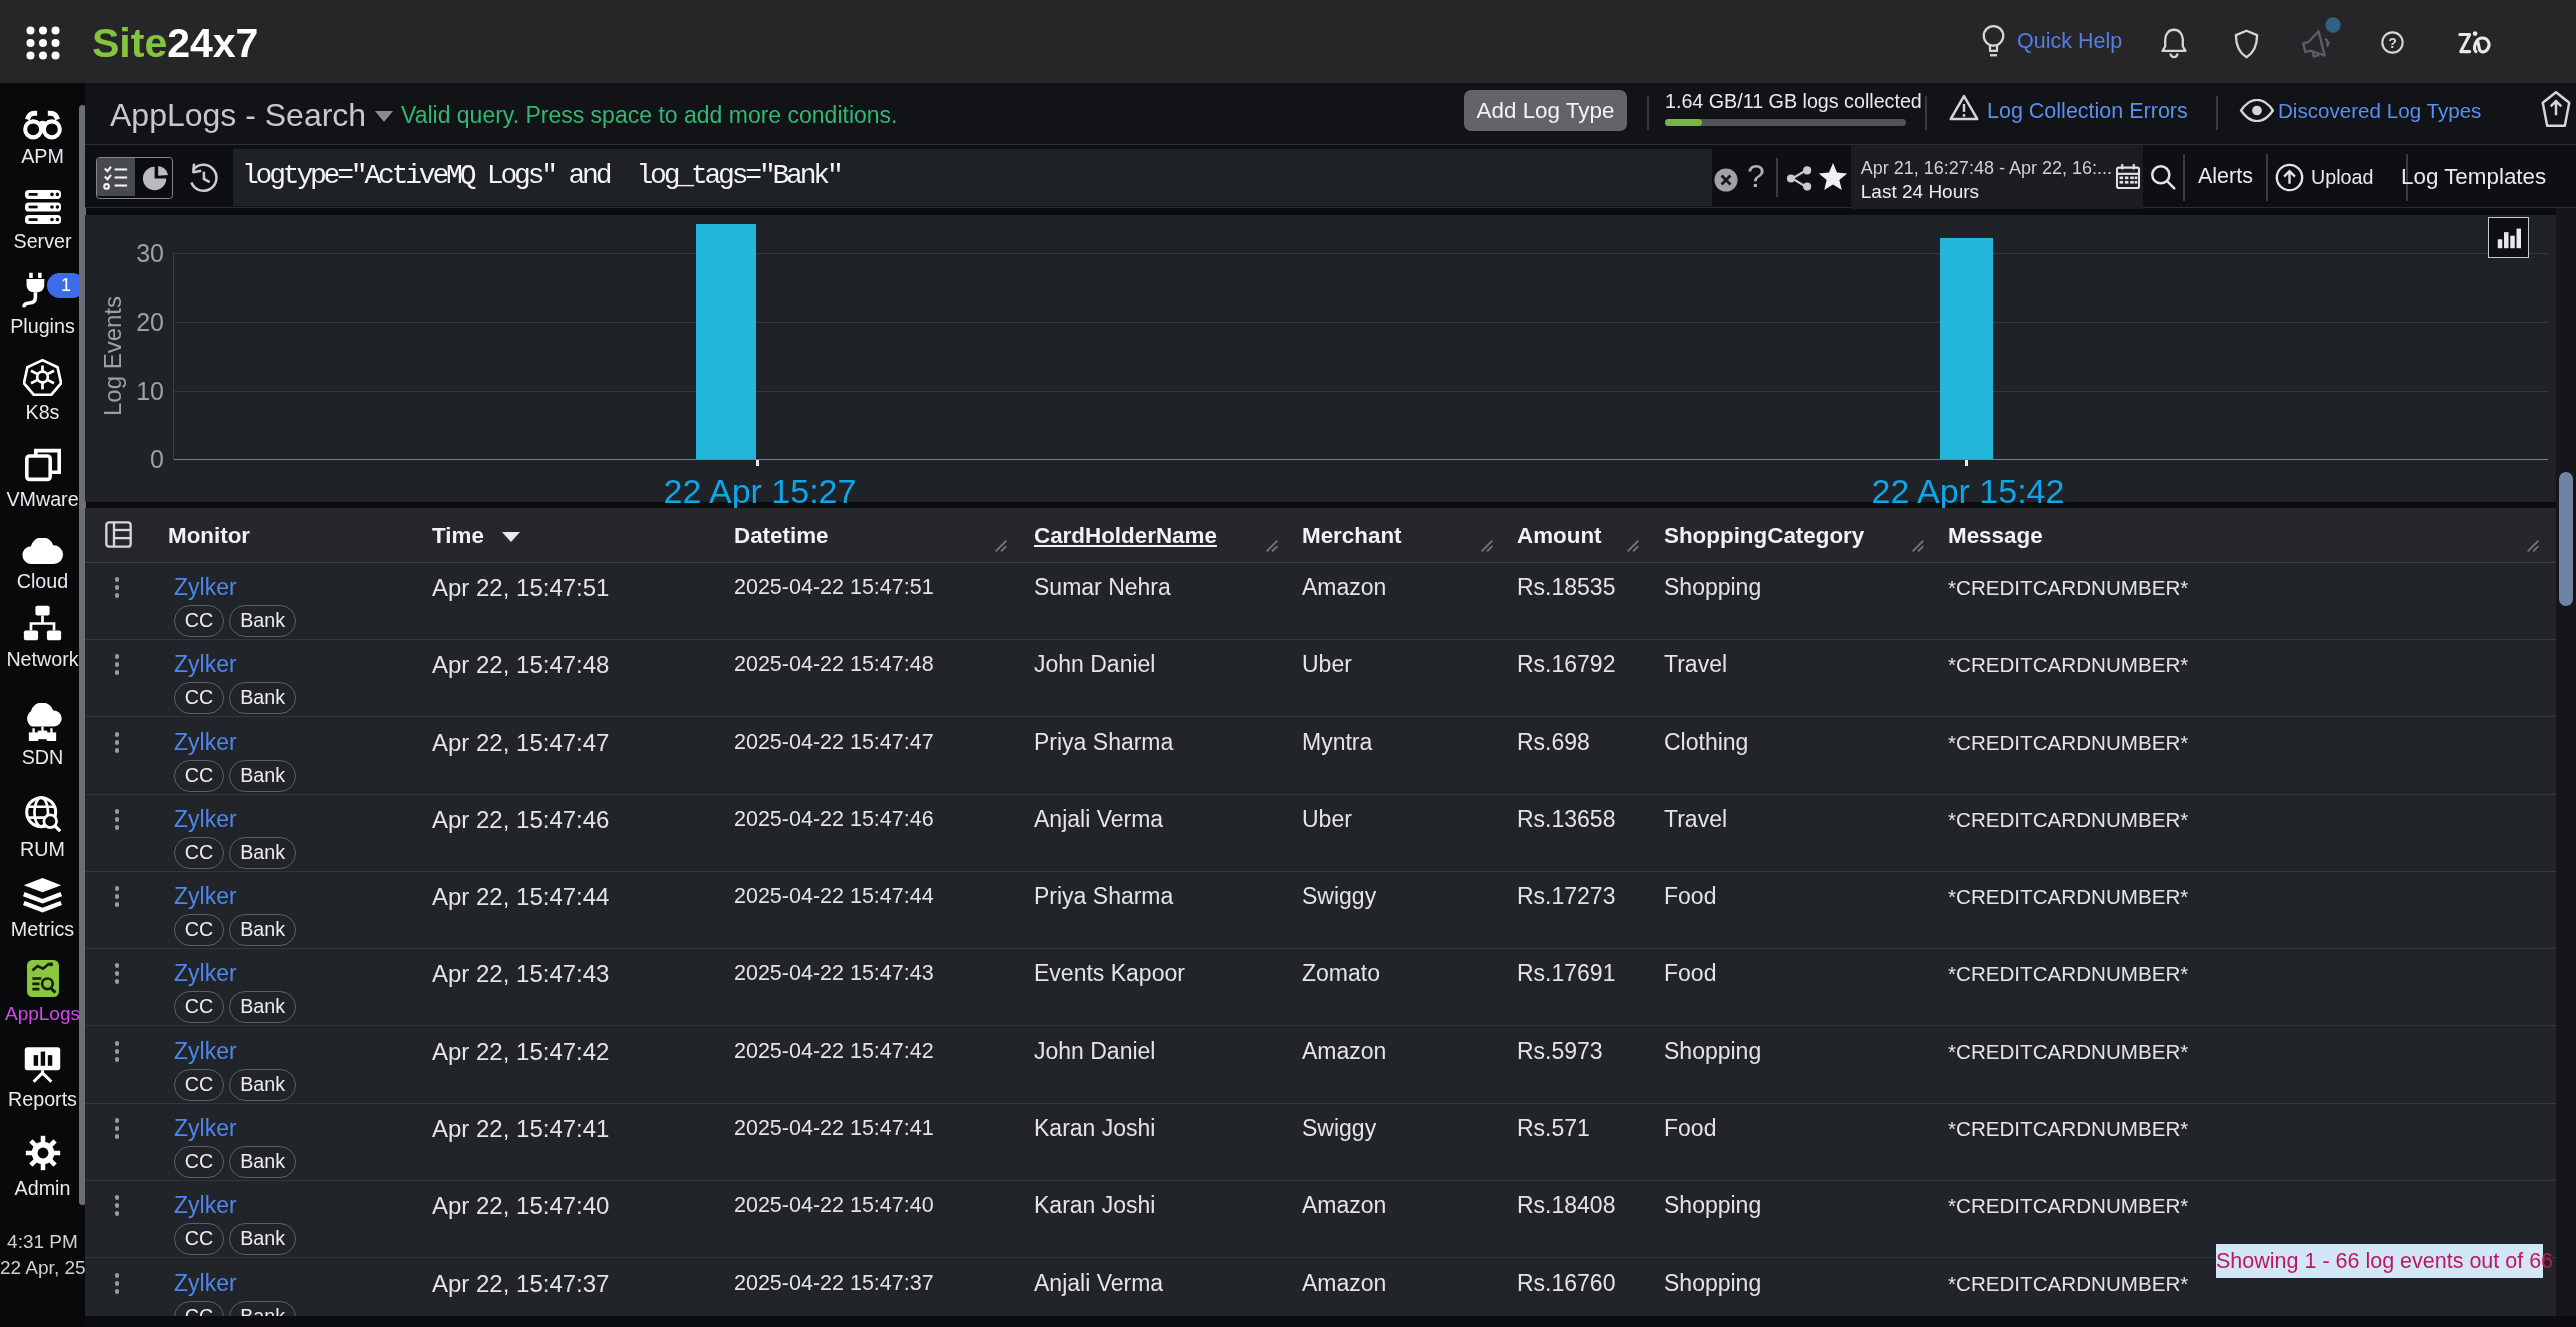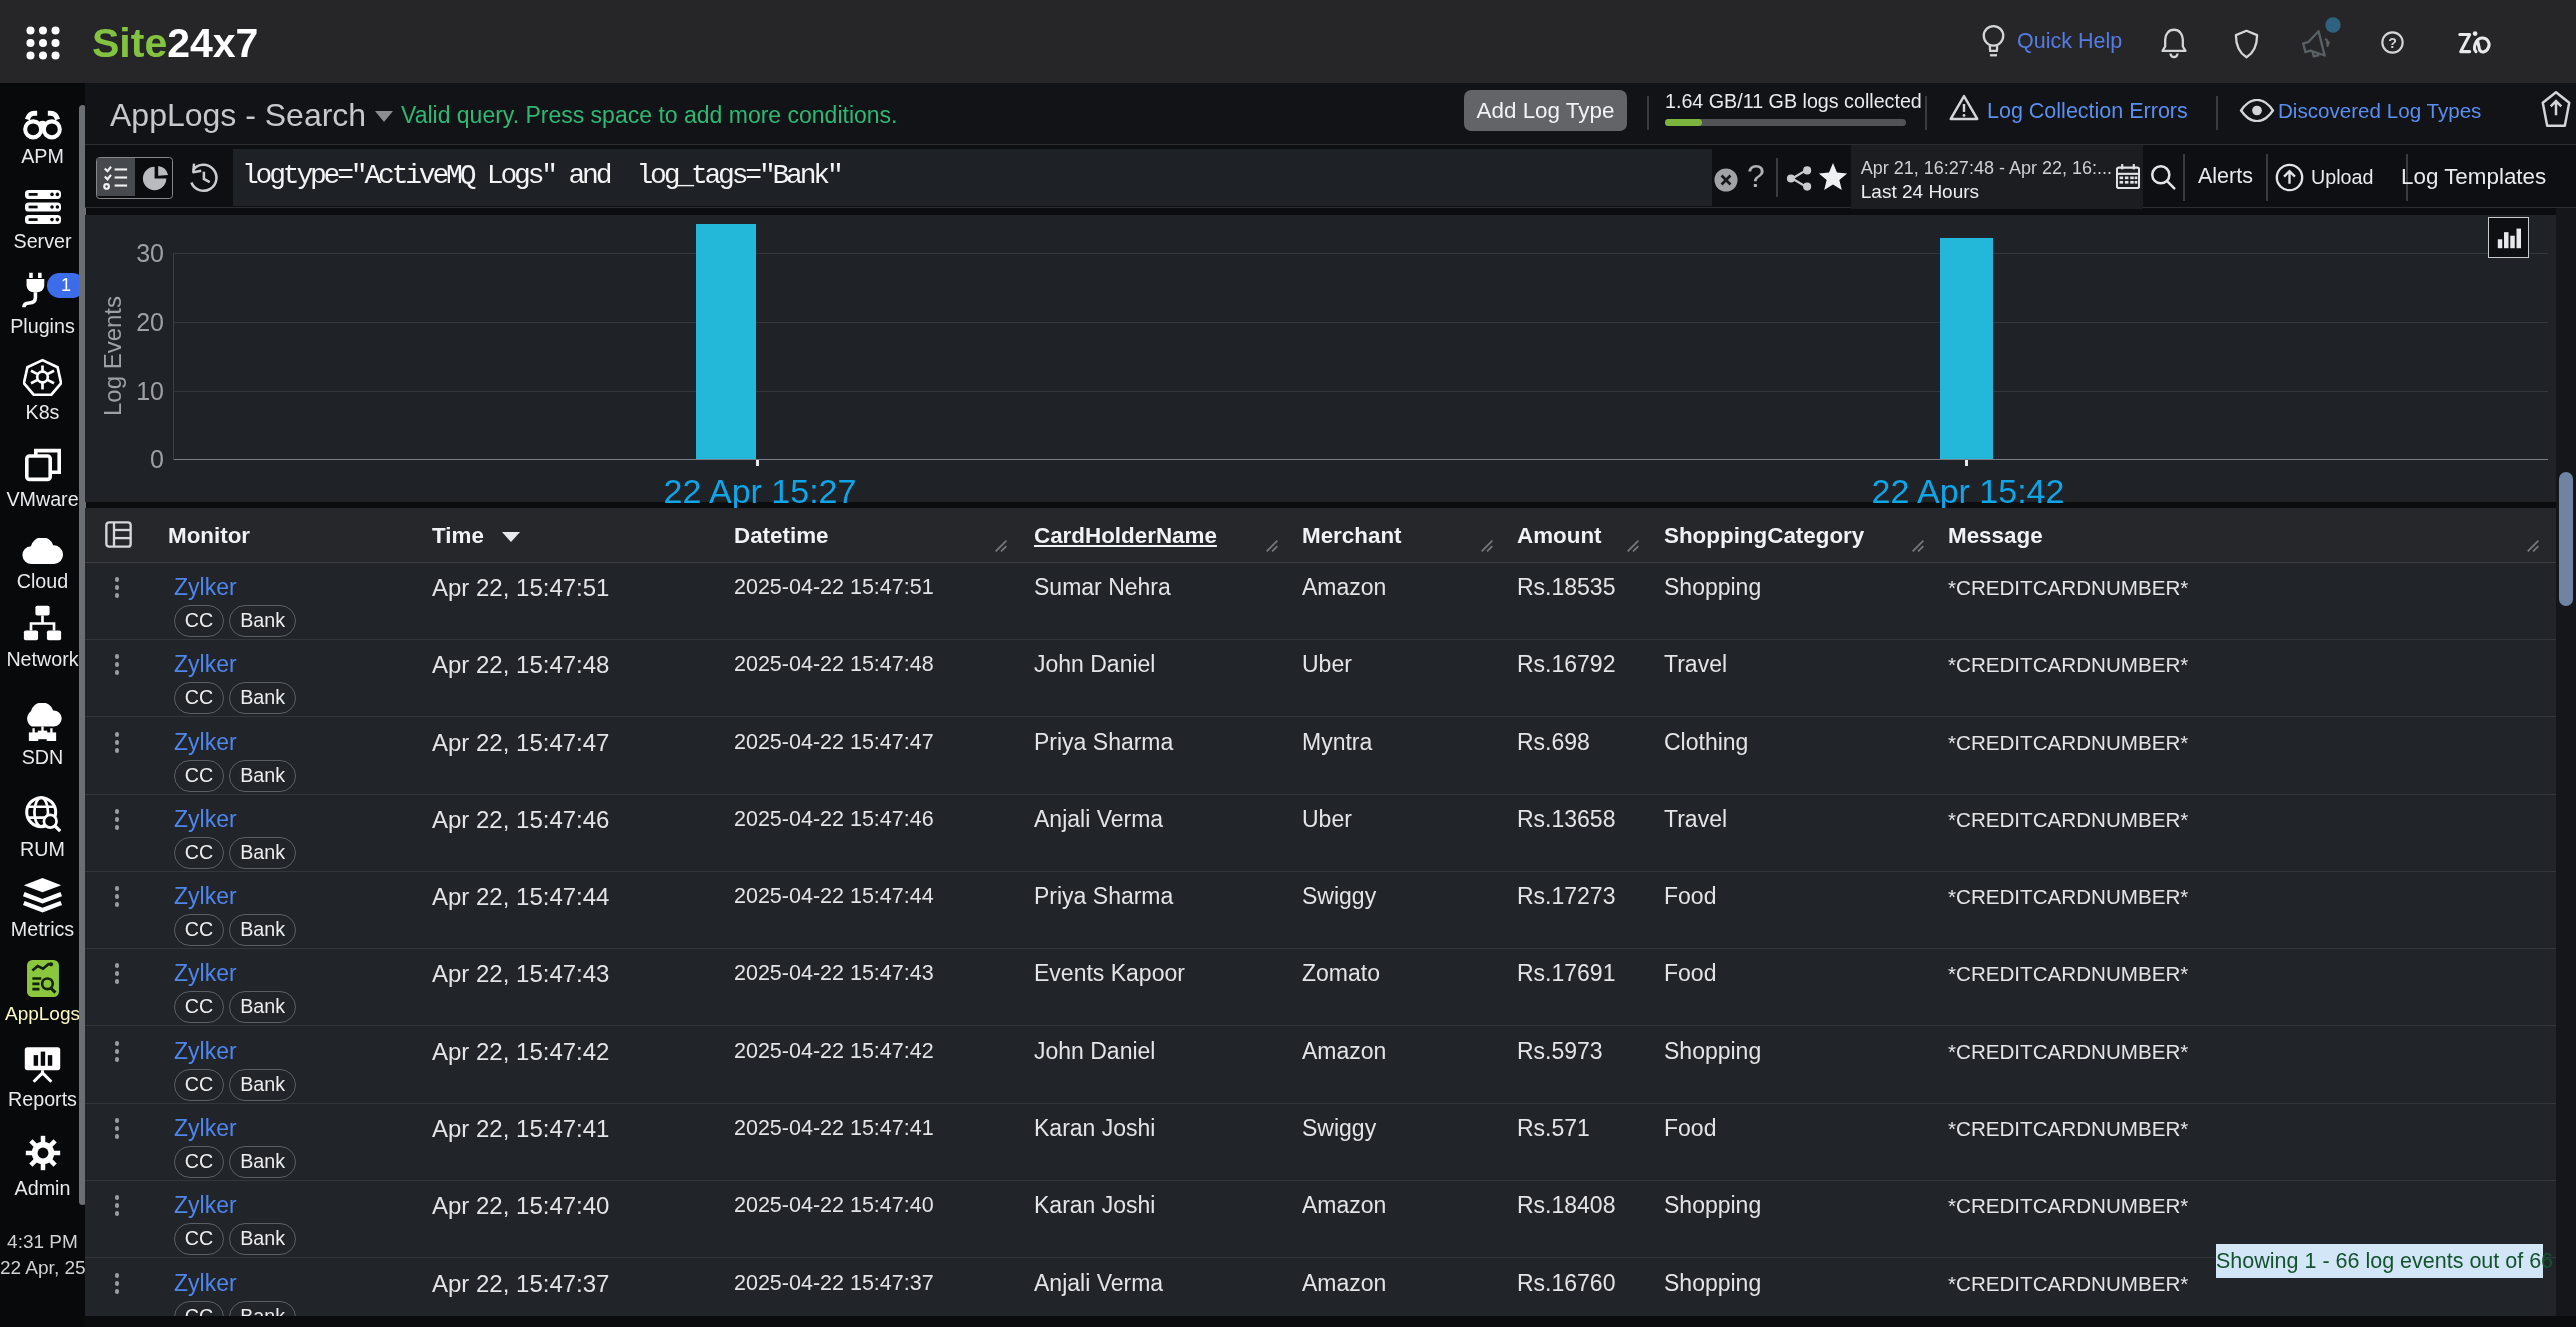--- a/index.html
+++ b/index.html
@@ -12,21 +12,21 @@
   #topbar { position:absolute; left:0; top:0; width:2576px; height:83px; background:#262629; }
   #searchbox { position:absolute; left:341px; top:15px; width:799px; height:54px;
     background:#121215; border:1.8px solid #3e3f42; border-radius:8px; }
   .logo { position:absolute; left:92px; top:19.7px; font-size:41px; font-weight:bold; color:#fff; letter-spacing:0px;}
   .logo .grn { color:#84c340; }
 
   
   #sidebar { position:absolute; left:0; top:83px; width:85px; height:1244px; background:#08090b; }
   .sbitem { position:absolute; left:0; width:85px; text-align:center; color:#e9eaec; font-size:19.7px; }
   .sbitem svg { display:block; margin:0 auto 5.4px auto; }
-  .sbitem.green { color:#fef9c3; }
+  .sbitem.green { color:#d946ef; }
 
   
   #apphead { position:absolute; left:85px; top:83px; width:2491px; height:61px; background:#121317; }
   #querybar { position:absolute; left:85px; top:144px; width:2491px; height:64px; background:#0e0f12; border-top:0.9px solid #2c2d30; border-bottom:0.9px solid #2c2d30;}
   #chart { position:absolute; left:85px; top:215px; width:2471px; height:287px; background:#1f2226; }
   #thead { position:absolute; left:85px; top:508px; width:2471px; height:55px; background:#25272b; border-bottom:0.9px solid #3a3d41;}
   #rows { position:absolute; left:85px; top:563px; width:2471px; height:753px; background:#212429; overflow:hidden; }
   .row { position:absolute; left:0; width:2471px; height:77px; border-bottom:0.9px solid #33363b; }
   .cell { position:absolute; top:9.8px; height:29px; line-height:29px; font-size:23px; color:#e3e4e6; white-space:nowrap;}
   .link { color:#4f86ec; }
@@ -551,15 +551,15 @@
       <div class="cell" style="left:949px;">Anjali Verma</div>
       <div class="cell" style="left:1217px;">Amazon</div>
       <div class="cell" style="left:1432px;">Rs.16760</div>
       <div class="cell" style="left:1579px;">Shopping</div>
       <div class="cell" style="left:1863px;font-size:20.6px;">*CREDITCARDNUMBER*</div>
     </div>
   </div>
   <div id="scrollcol"></div>
   <div id="scrollthumb"></div>
   <div id="botstrip"></div>
-  <div class="abs" style="left:2216px;top:1244px;width:327px;height:34px;background:#d2e6f8;color:#14532d;font-size:21.5px;line-height:34px;text-align:center;white-space:nowrap;">Showing 1 - 66 log events out of 66</div>
+  <div class="abs" style="left:2216px;top:1244px;width:327px;height:34px;background:#d2e6f8;color:#be185d;font-size:21.5px;line-height:34px;text-align:center;white-space:nowrap;">Showing 1 - 66 log events out of 66</div>
 </div>
 
 
 </body></html>

